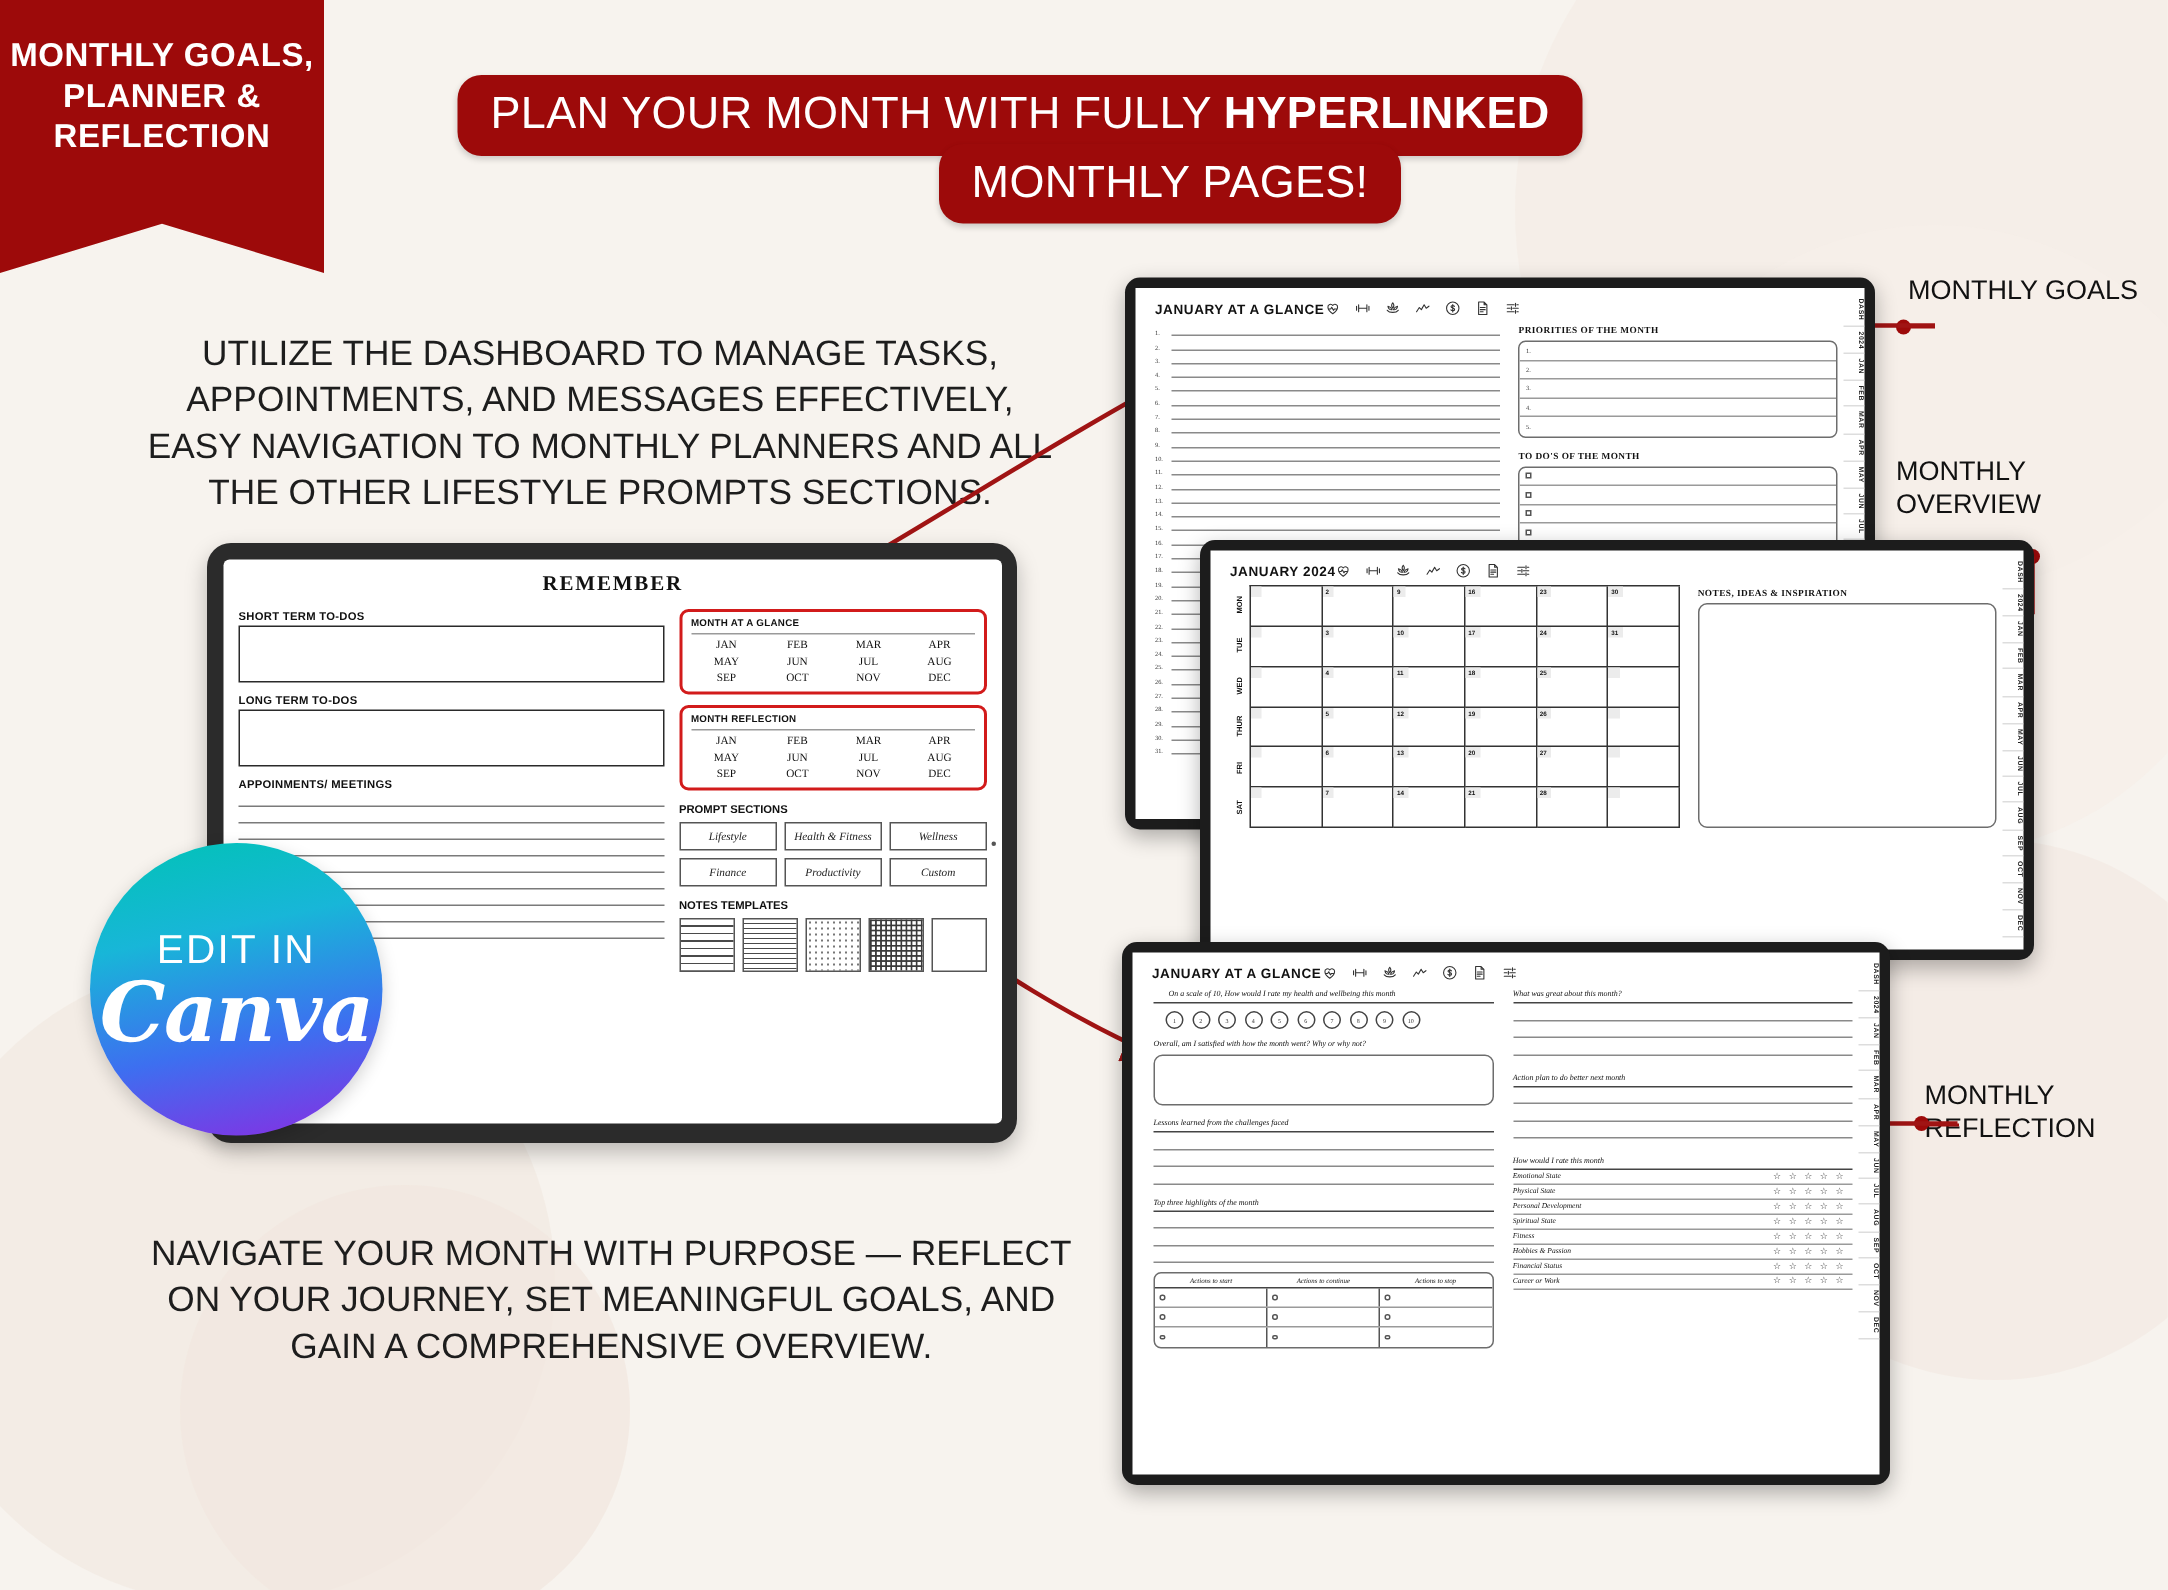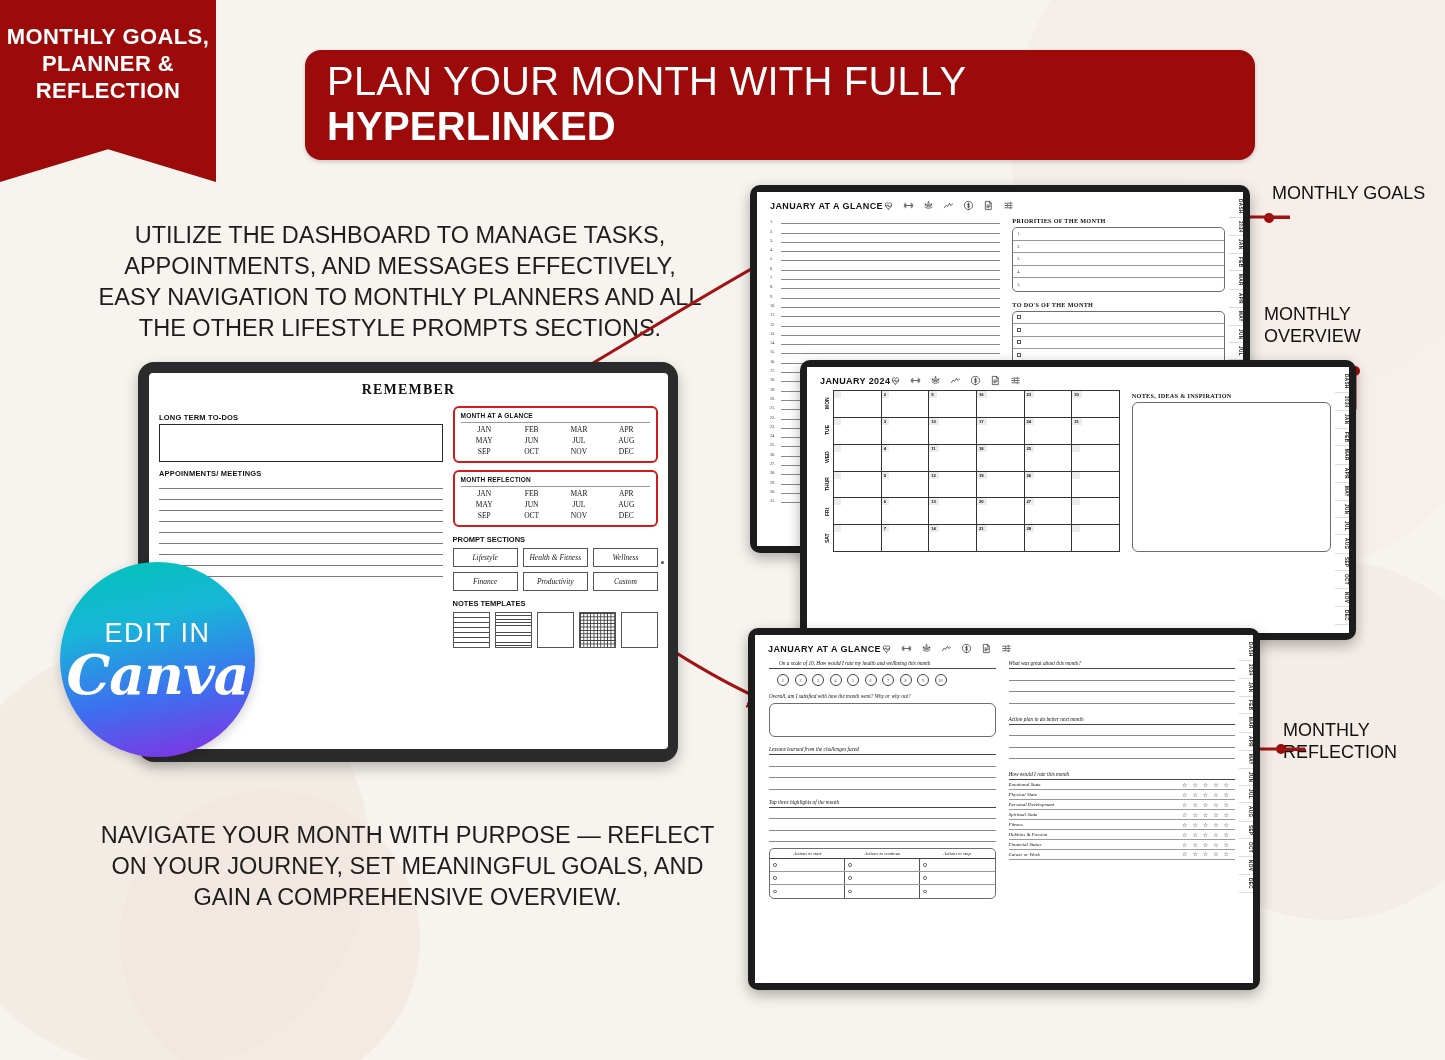--- a/index.html
+++ b/index.html
@@ -29,21 +29,21 @@
     font-weight:bold; font-size:22px; line-height:1.22; text-align:center; letter-spacing:.4px;
   }
 
   
   #headline { position:absolute; left:305px; top:50px; width:950px; }
   .hl-row { display:flex; }
   .hl-row.r1 { justify-content:flex-start; }
   .hl-row.r2 { justify-content:center; margin-top:-8px; }
   .hl-box {
     background:#9d0a0a; color:#fff; border-radius:16px;
-    padding:9px 22px 11px; font-size:40px; line-height:1.12; letter-spacing:.2px;
+    padding:9px 22px 11px; font-size:30px; line-height:1.12; letter-spacing:.2px;
     box-shadow:0 2px 4px rgba(0,0,0,.18);
   }
   .hl-box .light { font-weight:normal; }
   .hl-box .bold  { font-weight:bold; }
 
   
   .para { position:absolute; color:#1d1d1d; text-align:center; line-height:1.32; }
   #para-top { left:95px; top:220px; width:610px; font-size:23.5px; }
   #para-bottom { left:95px; top:820px; width:625px; font-size:23.5px; }
 
@@ -207,20 +207,23 @@
 <div id="corner-banner">
   <div class="txt">MONTHLY GOALS, PLANNER &amp; REFLECTION</div>
 </div>
 
 <div id="headline">
   <div class="hl-row r1">
     <div class="hl-box">
       <span class="light">PLAN YOUR MONTH WITH FULLY </span><span class="bold">HYPERLINKED</span>
     </div>
   </div>
+  <div class="hl-row r2">
+    <div class="hl-box bold">MONTHLY PAGES!</div>
+  </div>
 </div>
 
 <div class="para" id="para-top">UTILIZE THE DASHBOARD TO MANAGE TASKS, APPOINTMENTS, AND MESSAGES EFFECTIVELY, EASY NAVIGATION TO MONTHLY PLANNERS AND ALL THE OTHER LIFESTYLE PROMPTS SECTIONS.</div>
 <div class="para" id="para-bottom">NAVIGATE YOUR MONTH WITH PURPOSE — REFLECT ON YOUR JOURNEY, SET MEANINGFUL GOALS, AND GAIN A COMPREHENSIVE OVERVIEW.</div>
 
 <div class="callout" id="callout-goals">MONTHLY GOALS</div>
 <div class="callout" id="callout-overview">MONTHLY OVERVIEW</div>
 <div class="callout" id="callout-reflection">MONTHLY REFLECTION</div>
 
 <div class="lead" style="left:1268px; top:217px; width:22px;"></div>
@@ -246,20 +249,24 @@
 
   <path d="M1305,749 L1205,749" stroke="#a01414" stroke-width="3" fill="none" marker-end="url(#ah)"></path>
 </svg>
 
 <div id="tablet">
   <div class="screen">
     <div class="dash-title">REMEMBER</div>
     <div class="dash-body">
       <div class="dash-left">
         <div class="two-col">
+          <div>
+            <div class="blk-label">SHORT TERM TO-DOS</div>
+            <div class="blk-box"></div>
+          </div>
         </div>
         <div class="two-col">
           <div>
             <div class="blk-label">LONG TERM TO-DOS</div>
             <div class="blk-box"></div>
           </div>
         </div>
         <div class="lines-block">
           <div class="blk-label">APPOINMENTS/ MEETINGS</div>
           <div id="appt-lines">

